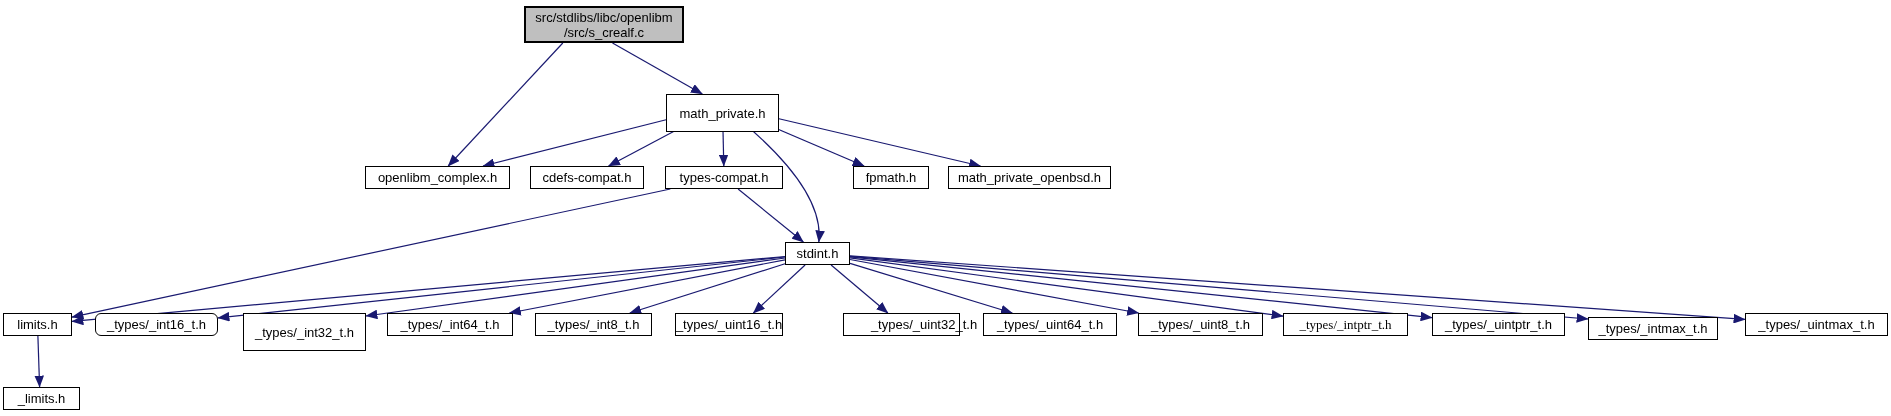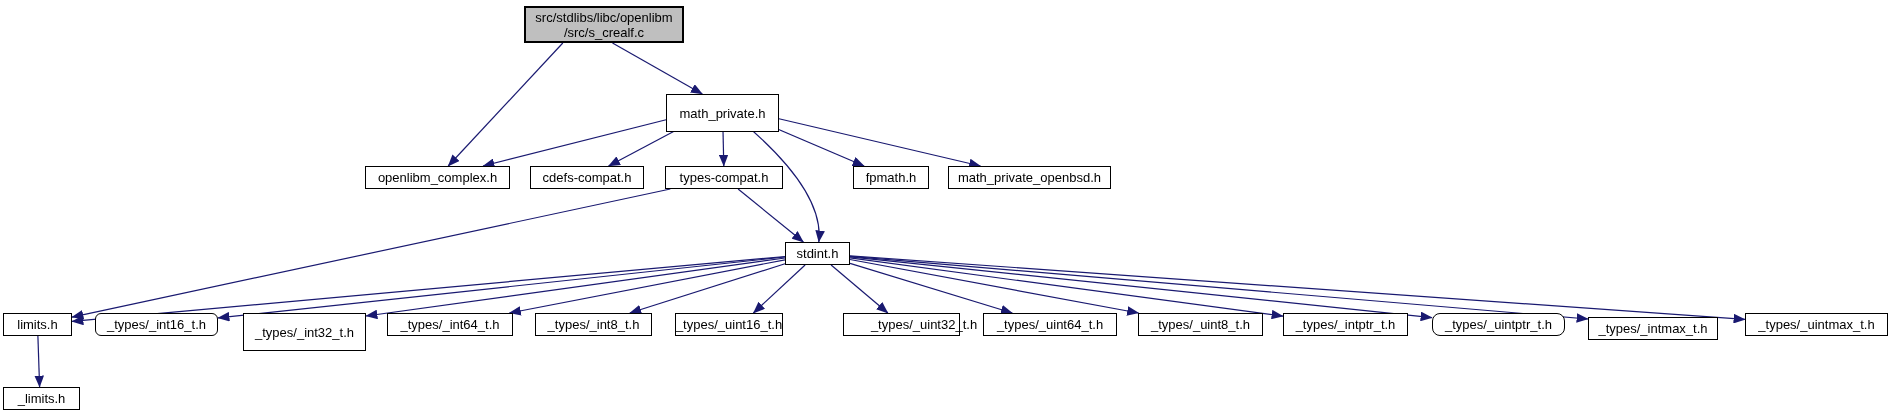--- a/index.html
+++ b/index.html
@@ -90,19 +90,19 @@
       <div class="node" style="left: 785px; top: 242px; width: 65px; height: 23px;">stdint.h</div>
       <div class="node" style="left: 3px; top: 313px; width: 69px; height: 23px;">limits.h</div>
       <div class="node" style="left: 95px; top: 313px; width: 123px; height: 23px; border-radius: 6px;">_types/_int16_t.h</div>
       <div class="node" style="left: 243px; top: 313px; width: 123px; height: 38px;">_types/_int32_t.h</div>
       <div class="node" style="left: 387px; top: 313px; width: 126px; height: 23px;">_types/_int64_t.h</div>
       <div class="node" style="left: 535px; top: 313px; width: 117px; height: 23px;">_types/_int8_t.h</div>
       <div class="node" style="left: 675px; top: 313px; width: 108px; height: 23px;">_types/_uint16_t.h</div>
       <div class="node" style="left: 843px; top: 313px; width: 117px; height: 23px; padding-left: 45px;">_types/_uint32_t.h</div>
       <div class="node" style="left: 983px; top: 313px; width: 134px; height: 23px;">_types/_uint64_t.h</div>
       <div class="node" style="left: 1138px; top: 313px; width: 125px; height: 23px;">_types/_uint8_t.h</div>
-      <div class="node" style="left: 1283px; top: 313px; width: 125px; height: 23px;">_types/_intptr_t.h</div>
-      <div class="node" style="left: 1432px; top: 313px; width: 133px; height: 23px; border-radius: 8px;">_types/_uintptr_t.h</div>
+      <div class="node" style="left: 1283px; top: 313px; width: 125px; height: 23px; font-family: Liberation Serif, serif;">_types/_intptr_t.h</div>
+      <div class="node" style="left: 1432px; top: 313px; width: 133px; height: 23px;">_types/_uintptr_t.h</div>
       <div class="node" style="left: 1588px; top: 297px; width: 130px; height: 23px; margin-top: 20px;">_types/_intmax_t.h</div>
       <div class="node" style="left: 1745px; top: 313px; width: 143px; height: 23px;">_types/_uintmax_t.h</div>
       <div class="node" style="left: 3px; top: 387px; width: 77px; height: 23px;">_limits.h</div>
     </div>
 </div>
 
 </body></html>

